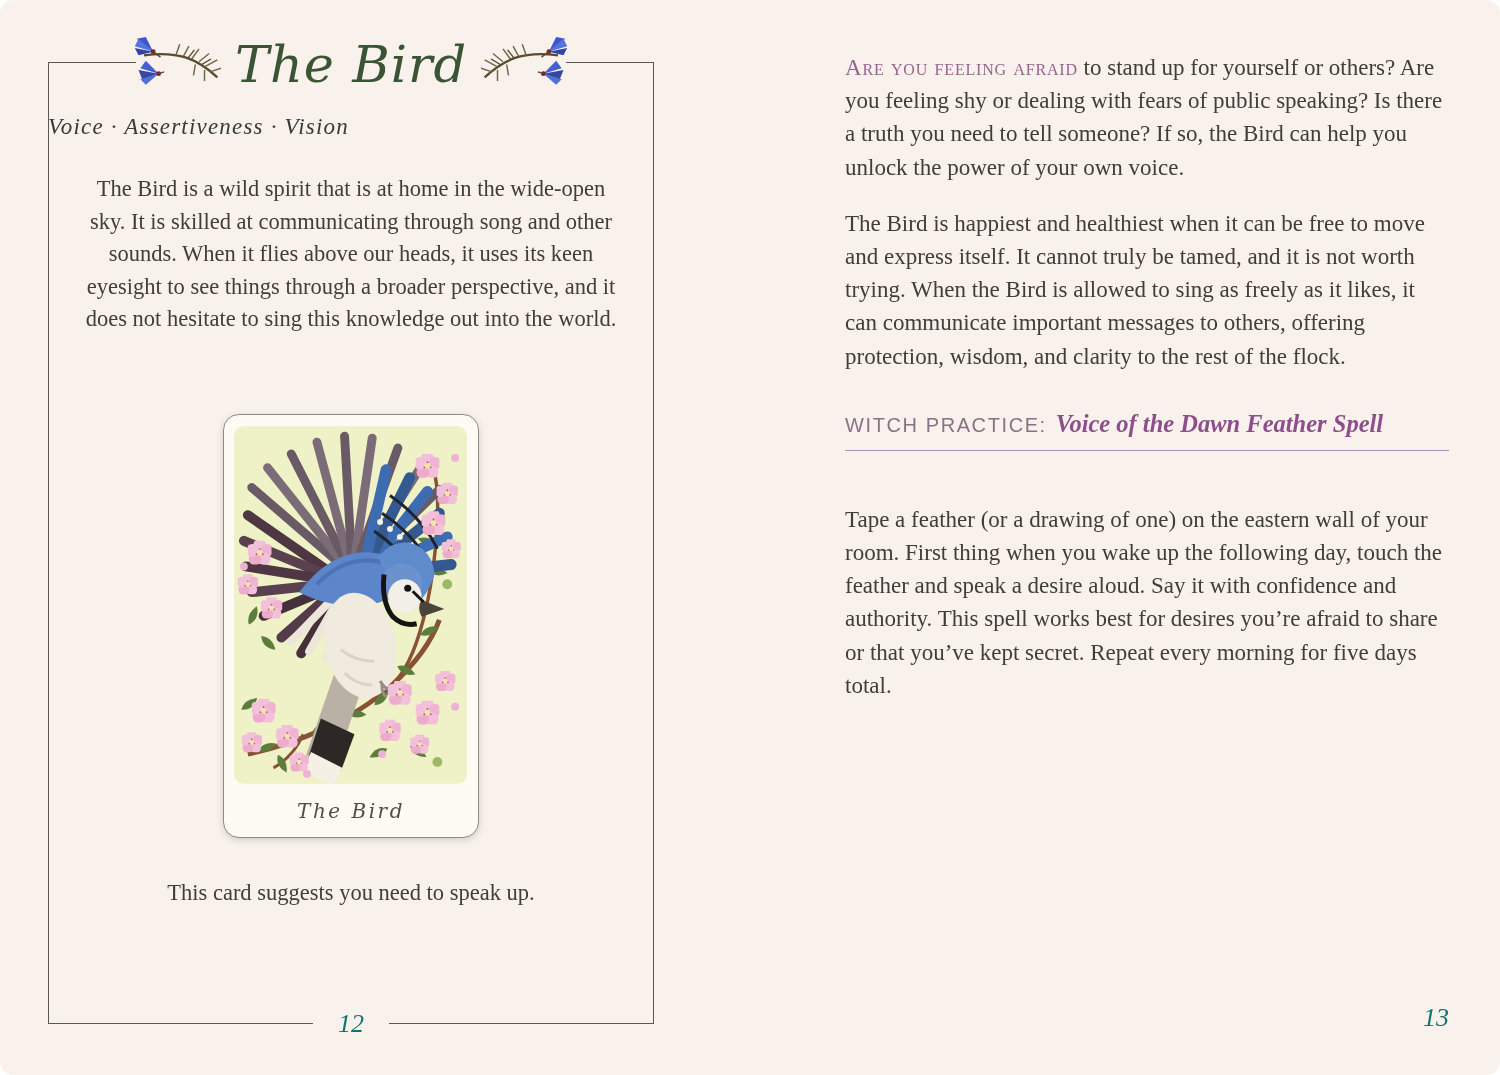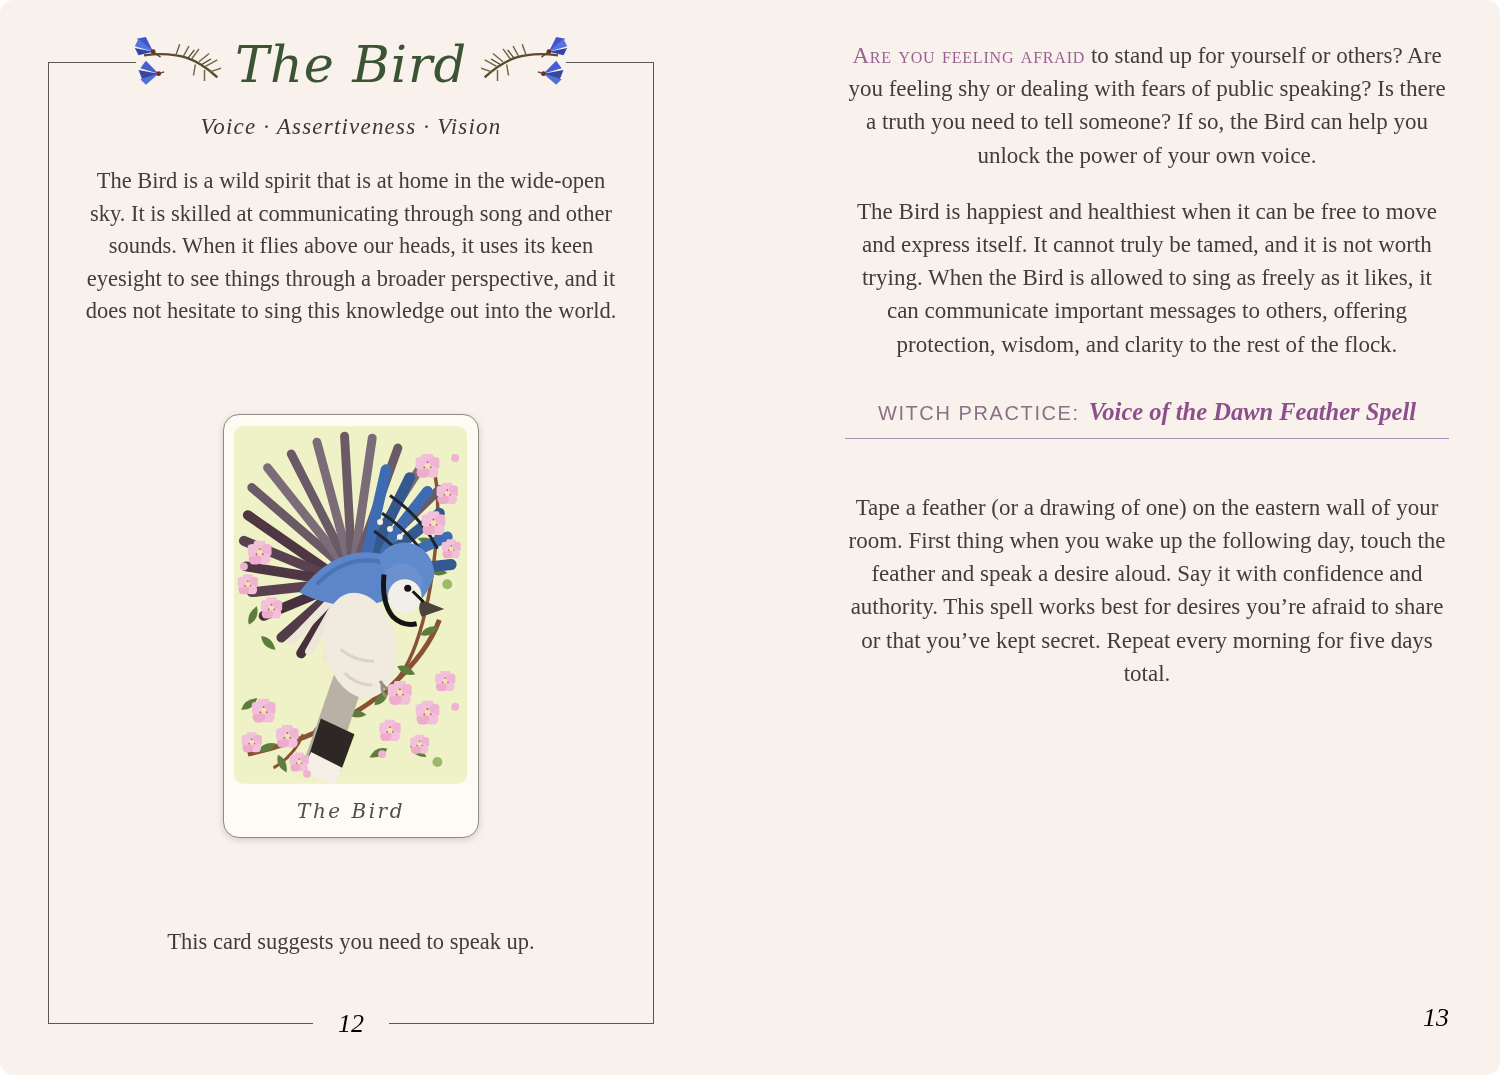--- a/index.html
+++ b/index.html
@@ -17,54 +17,54 @@
     position:absolute; top:-36px; left:50%; transform:translateX(-50%);
     width:430px; height:76px; background:#f8f1ec;
     display:flex; align-items:center; justify-content:center; gap:14px; z-index:2;
   }
   .page-title{
     margin:0; font-family:"DejaVu Serif", serif; font-style:italic;
     font-size:51px; font-weight:500; color:#3b5433; letter-spacing:1px; white-space:nowrap;
   }
   .sprig{flex:0 0 auto;}
   .keywords{
-    position:absolute; top:52px; left:0; width:100%; text-align:center;
+    position:absolute; top:52px; left:0; width:100%; 
     font-style:italic; font-size:23px; letter-spacing:1.2px; color:#3a3a36;
   }
   .intro{
-    position:absolute; top:103px; left:50%; transform:translateX(-50%);
+    position:absolute; top:111px; left:50%; transform:translateX(-50%);
     width:548px; margin:0; text-align:center;
     font-size:22.5px; line-height:32.6px; color:#403e39;
   }
   .tarot-card{
     position:absolute; top:352px; left:50%; transform:translateX(-50%);
     width:256px; height:424px; background:#fdfbf3;
     border:1.5px solid #8e8d82; border-radius:16px;
     box-shadow:0 2px 6px rgba(90,80,70,.22);
     box-sizing:border-box; padding:11px 10px 0 10px;
   }
   .card-art{display:block; border-radius:9px;}
   .card-caption{
     position:absolute; left:0; bottom:14px; width:100%; text-align:center;
     font-family:"DejaVu Serif", serif; font-style:italic;
     font-size:20px; letter-spacing:2.5px; color:#524d45;
   }
   .conclusion{
-    position:absolute; top:867px; left:0; width:100%; margin:0; text-align:center;
+    position:absolute; top:818px; left:0; width:100%; margin:0; text-align:center;
     font-size:22.5px; color:#403e39;
   }
   .page-num{
-    font-style:italic; font-size:26px; color:#000000; z-index:2;
+    font-style:italic; font-size:26px; color:#0f766e; z-index:2;
   }
   .page-num-left{
     position:absolute; bottom:-18px; left:50%; transform:translateX(-50%);
     background:#f8f1ec; padding:0 25px; line-height:36px;
   }
   
-  .page-right{position:absolute; left:845px; top:39px; width:604px;text-align:center;}
+  .page-right{position:absolute; left:845px; top:51px; width:604px;}
   .body-p{margin:0; font-size:23px; line-height:33.2px; color:#403e39;}
   .body-p + .body-p{margin-top:23px;}
   .lead-caps{
     font-variant:small-caps; letter-spacing:.8px; color:#99638f;
   }
   .practice-heading{
     margin:37px 0 0 0; padding-bottom:12px;
     border-bottom:1.5px solid #ab90bc;
     font-weight:normal; white-space:nowrap;
   }

